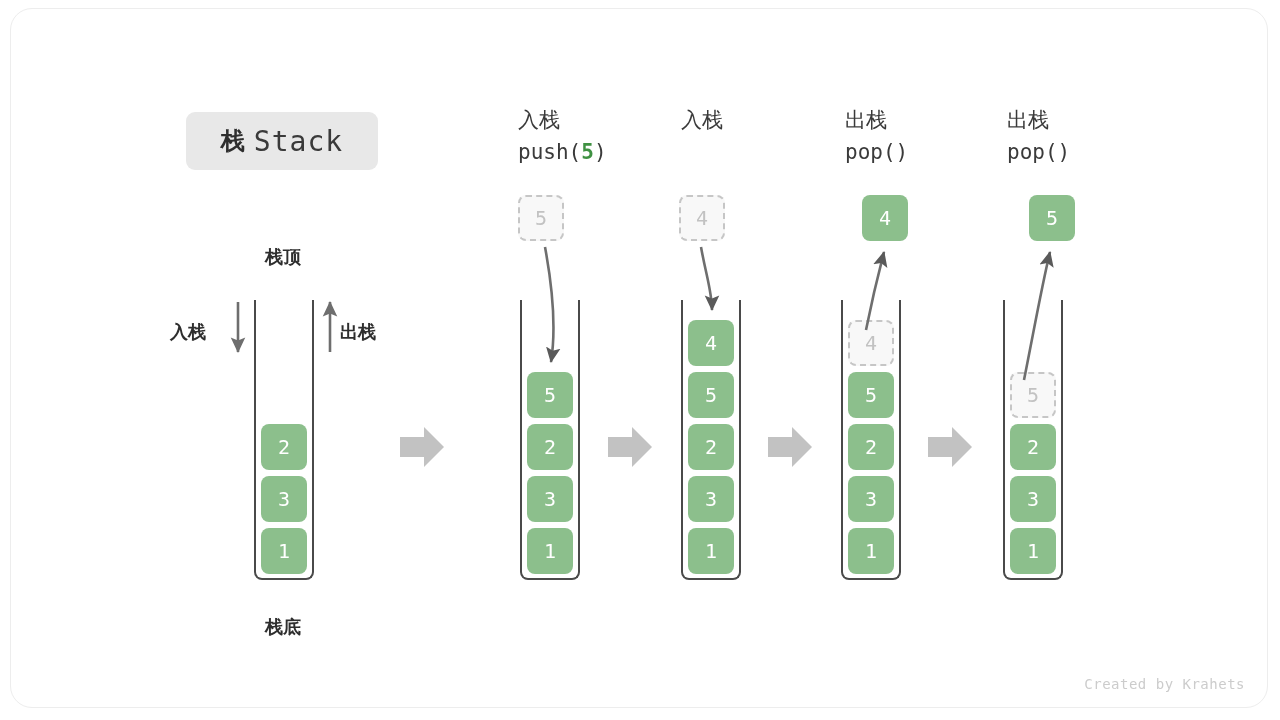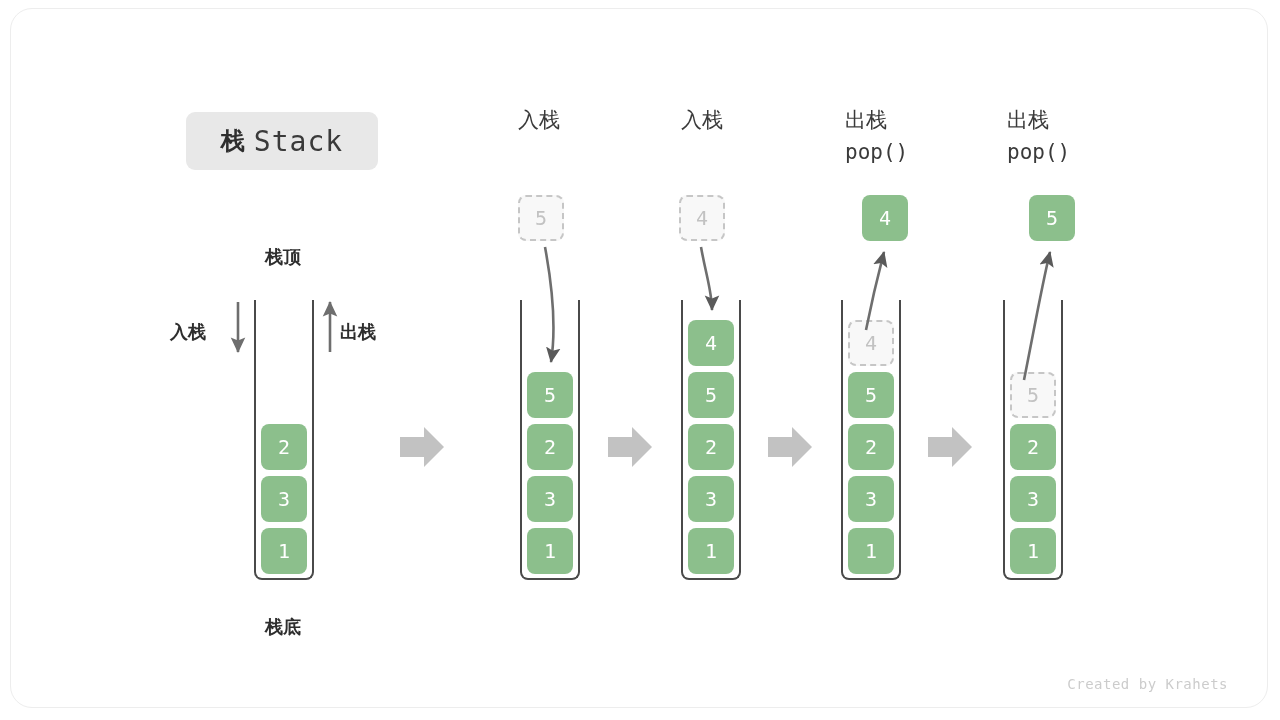--- a/index.html
+++ b/index.html
@@ -129,21 +129,21 @@
     font-weight: bold;
     color: #2e2e2e;
     font-family: "Liberation Sans", sans-serif;
     white-space: nowrap;
     text-align: center;
   }
 
   
   .footer {
     position: absolute;
-    right: 52px;
+    right: 35px;
     bottom: 28px;
     font-size: 14px;
     color: #cccccc;
     font-family: "DejaVu Sans Mono", monospace;
     letter-spacing: 0.5px;
   }
 
   svg.overlay {
     position: absolute;
     left: 0;
@@ -159,20 +159,21 @@
 <div id="canvas">
   <div class="card"></div>
 
   <div class="title-badge">
     <span class="title-cn">栈</span>
     <span class="title-en">Stack</span>
   </div>
 
   <div class="op-head" style="left:518px; top:105px;">
     <div class="op-cn">入栈</div>
+    <div class="op-code"><span>push(</span><span class="arg">5</span><span>)</span></div>
   </div>
 
   <div class="op-head" style="left:681px; top:105px;">
     <div class="op-cn">入栈</div>
   </div>
 
   <div class="op-head" style="left:845px; top:105px;">
     <div class="op-cn">出栈</div>
     <div class="op-code"><span>pop(</span><span class="arg"></span><span>)</span></div>
   </div>

